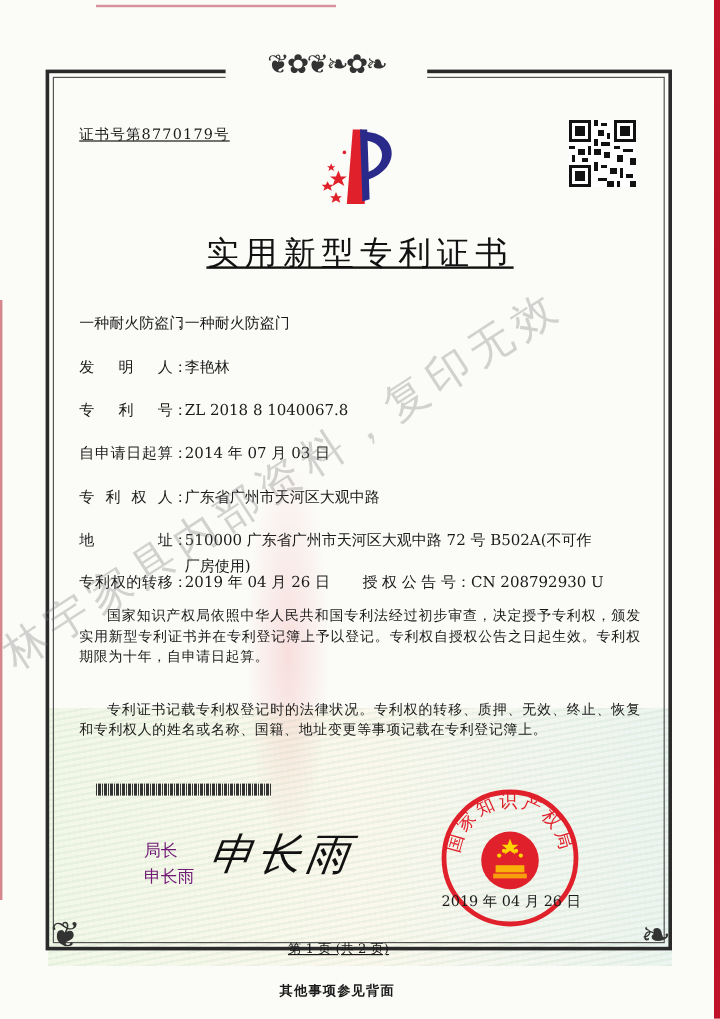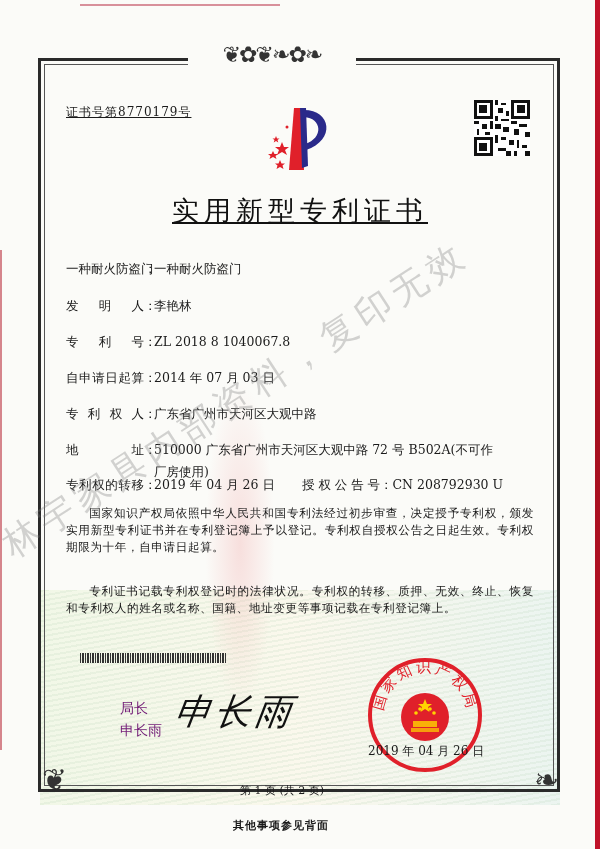--- a/index.html
+++ b/index.html
@@ -77,21 +77,21 @@
       font-family: "DejaVu Sans", "Liberation Sans", sans-serif; color: #701a75; margin-left: 24px;
     }
     .signature {
       position: absolute; left: 175px; top: 688px; font-size: 36px; font-style: italic;
       font-family: "DejaVu Serif", serif; color: #111; letter-spacing: 4px; transform: skewX(-8deg);
     }
     .seal { position: absolute; left: 365px; top: 655px; width: 120px; height: 120px; }
     .seal-date {
       position: absolute; left: 368px; top: 743px; font-size: 12px; color: #1a1a1a; white-space: nowrap;
     }
-    .pageno { position: absolute; left: 240px; top: 783px; font-size: 11px; }
+    .pageno { position: absolute; left: 240px; top: 783px; font-size: 11px; text-decoration: underline; }
     .backnote { position: absolute; left: 233px; top: 818px; font-size: 11px; letter-spacing: 1px; font-weight: bold; }
 
     .watermark {
       position: absolute; left: 20px; top: 520px; font-size: 36px; color: rgba(120,120,120,.32);
       transform-origin: left bottom; transform: rotate(-33deg); white-space: nowrap;
       letter-spacing: 6px; font-family: "DejaVu Serif", serif; pointer-events: none;
     }
     .pinkglow {
       position: absolute; left: 205px; top: 380px; width: 70px; height: 330px;
       background: radial-gradient(ellipse at center, rgba(240,170,170,.35), rgba(255,255,255,0) 70%);

